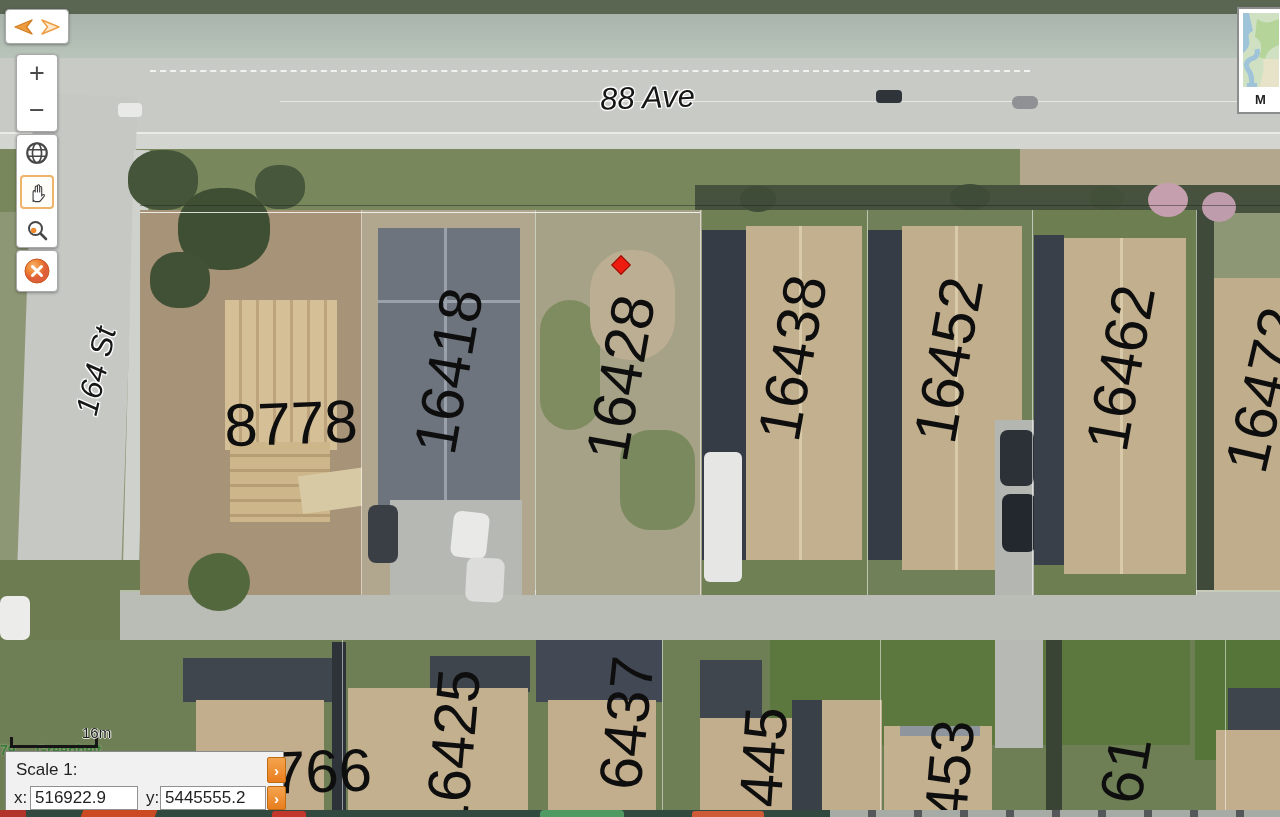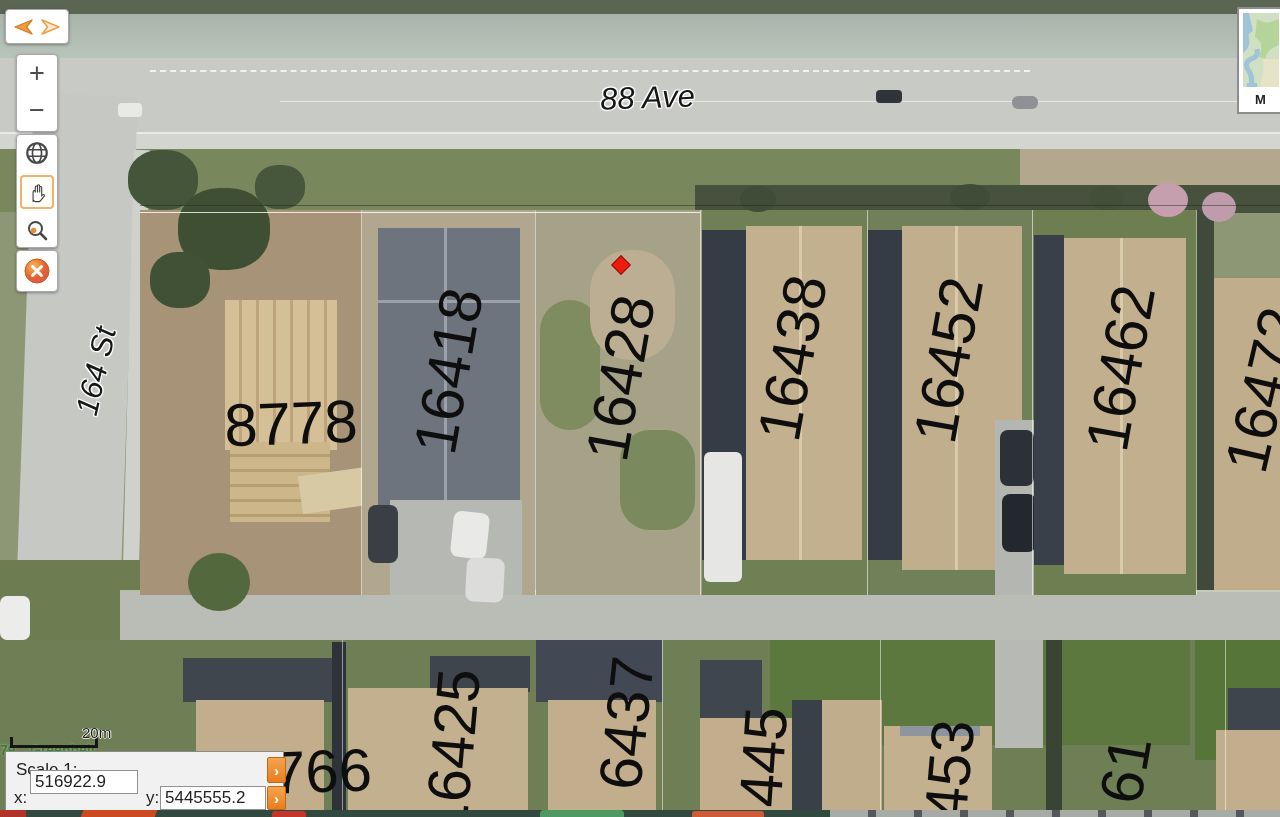--- a/index.html
+++ b/index.html
@@ -163,23 +163,23 @@
   <span class="plabel" style="left:1121px;top:368px;transform:translate(-50%,-50%) rotate(-80deg);">16462</span>
   <span class="plabel" style="left:1264px;top:390px;transform:translate(-50%,-50%) rotate(-77deg);">16472</span>
   <span class="plabel" style="left:322px;top:772px;transform:translate(-50%,-50%) rotate(-2deg);">766</span>
   <span class="plabel" style="left:453px;top:752px;transform:translate(-50%,-50%) rotate(-85deg);">16425</span>
   <span class="plabel" style="left:627px;top:723px;transform:translate(-50%,-50%) rotate(-84deg);">6437</span>
   <span class="plabel" style="left:764px;top:757px;transform:translate(-50%,-50%) rotate(-86deg);">445</span>
   <span class="plabel" style="left:950px;top:770px;transform:translate(-50%,-50%) rotate(-85deg);">453</span>
   <span class="plabel" style="left:1126px;top:770px;transform:translate(-50%,-50%) rotate(-80deg);">61</span>
 
   <span class="gb" style="left:0;top:742px;">79</span>
-  <span class="gb" style="left:30px;top:742px;">Greenbelt</span>
+  <span class="gb" style="left:36px;top:742px;">Greenbelt</span>
   <b class="scalebar"></b>
-  <span class="sbarlabel" style="left:82px;top:724px;">20m</span>
+  <span class="sbarlabel" style="left:82px;top:724px;">16m</span>
 
   <div class="panel" style="left:5px;top:9px;width:62px;height:33px;display:flex;align-items:center;justify-content:center;gap:4px;">
     <span class="tool" title="">
       <svg width="24" height="18" viewBox="0 0 24 18">
           <path d="M21 2 L4 9 L21 16 L15.5 9 Z" fill="#ef9d43" stroke="#d27c1f" stroke-width="1.3" stroke-linejoin="round"></path>
         </svg>
     </span>
     <span class="tool">
       <svg width="24" height="18" viewBox="0 0 24 18">
           <path d="M3 2 L20 9 L3 16 L8.5 9 Z" fill="#fdeacf" stroke="#ef9d43" stroke-width="1.4" stroke-linejoin="round"></path>
@@ -241,21 +241,21 @@
         <path d="M4 70 h10 v4 H4 Z" fill="#9fc4da"></path>
       </svg>
     </span>
     <span class="mlabel">M</span>
   </div>
 
   <div id="statuspanel">
     <span style="position:absolute;left:10px;top:8px;">Scale 1:</span>
     <span class="gobtn" style="left:261px;top:5px;height:26px;">›</span>
     <span style="position:absolute;left:8px;top:36px;">x:</span>
-    <input style="position: absolute; left: 24px; top: 18px; width: 108px;" value="516922.9">
+    <input style="position: absolute; left: 24px; top: 34px; width: 108px;" value="516922.9">
     <span style="position:absolute;left:140px;top:36px;">y:</span>
     <input style="position: absolute; left: 154px; top: 34px; width: 106px;" value="5445555.2">
     <span class="gobtn" style="left:261px;top:34px;height:24px;">›</span>
   </div>
 
   <div id="taskbar">
     <i class="s" style="left:0;top:0;width:26px;height:7px;background:#b2332a;"></i>
     <i class="s" style="left:82px;top:0;width:74px;height:7px;background:#cc4a21;transform:skewX(-20deg);"></i>
     <i class="s" style="left:272px;top:1px;width:34px;height:6px;background:#c2362c;border-radius:3px 3px 0 0;"></i>
     <i class="s" style="left:540px;top:0;width:84px;height:7px;background:#4e9a62;border-radius:4px 4px 0 0;"></i>

